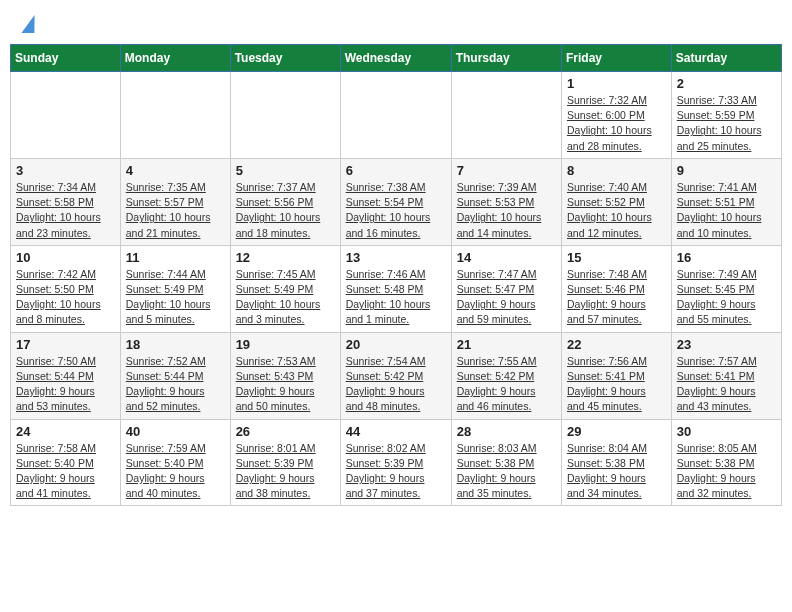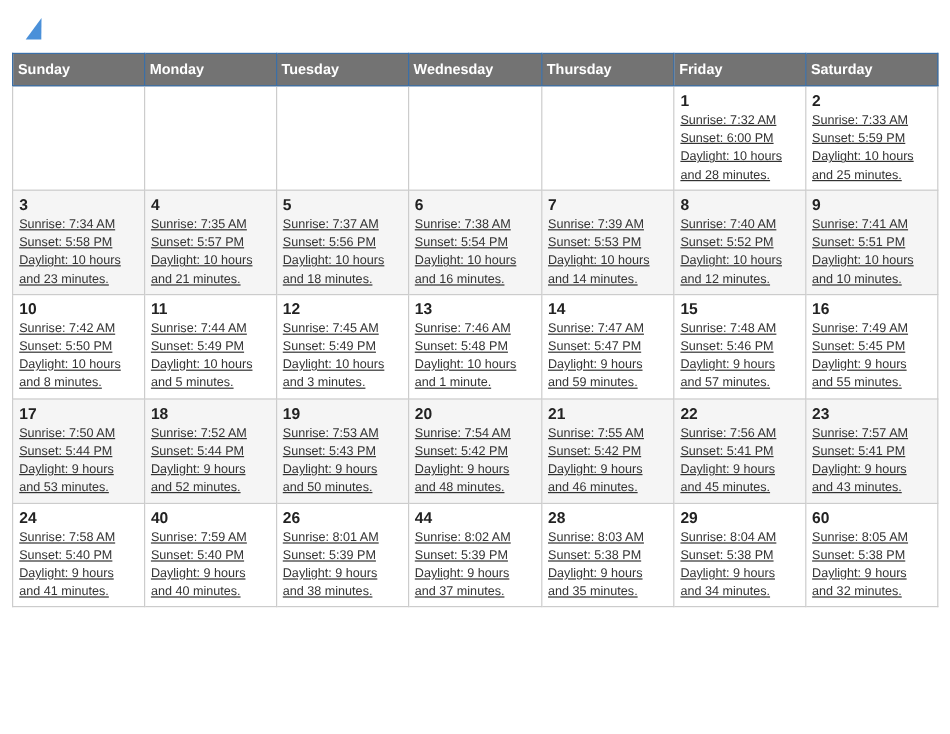--- a/index.html
+++ b/index.html
@@ -28,21 +28,21 @@
     .location {
       font-size: 16px;
       color: #555;
     }
     .calendar {
       width: 100%;
       border-collapse: collapse;
       font-size: 11px;
     }
     .calendar th {
-      background: #737373;
+      background: #15803d;
       color: #fff;
       font-weight: bold;
       font-size: 12px;
       padding: 6px 4px;
       text-align: left;
       border: 1px solid #3a6fa8;
     }
     .calendar td {
       vertical-align: top;
       border: 1px solid #ccc;
@@ -253,18 +253,18 @@
         </td>
         <td>
           <span class="day-num">28</span>
           <div class="day-info">Sunrise: 8:03 AM<br>Sunset: 5:38 PM<br>Daylight: 9 hours<br>and 35 minutes.</div>
         </td>
         <td>
           <span class="day-num">29</span>
           <div class="day-info">Sunrise: 8:04 AM<br>Sunset: 5:38 PM<br>Daylight: 9 hours<br>and 34 minutes.</div>
         </td>
         <td>
-          <span class="day-num">60</span>
+          <span class="day-num">30</span>
           <div class="day-info">Sunrise: 8:05 AM<br>Sunset: 5:38 PM<br>Daylight: 9 hours<br>and 32 minutes.</div>
         </td>
       </tr>
     </tbody>
 </table>
 
 </body></html>

